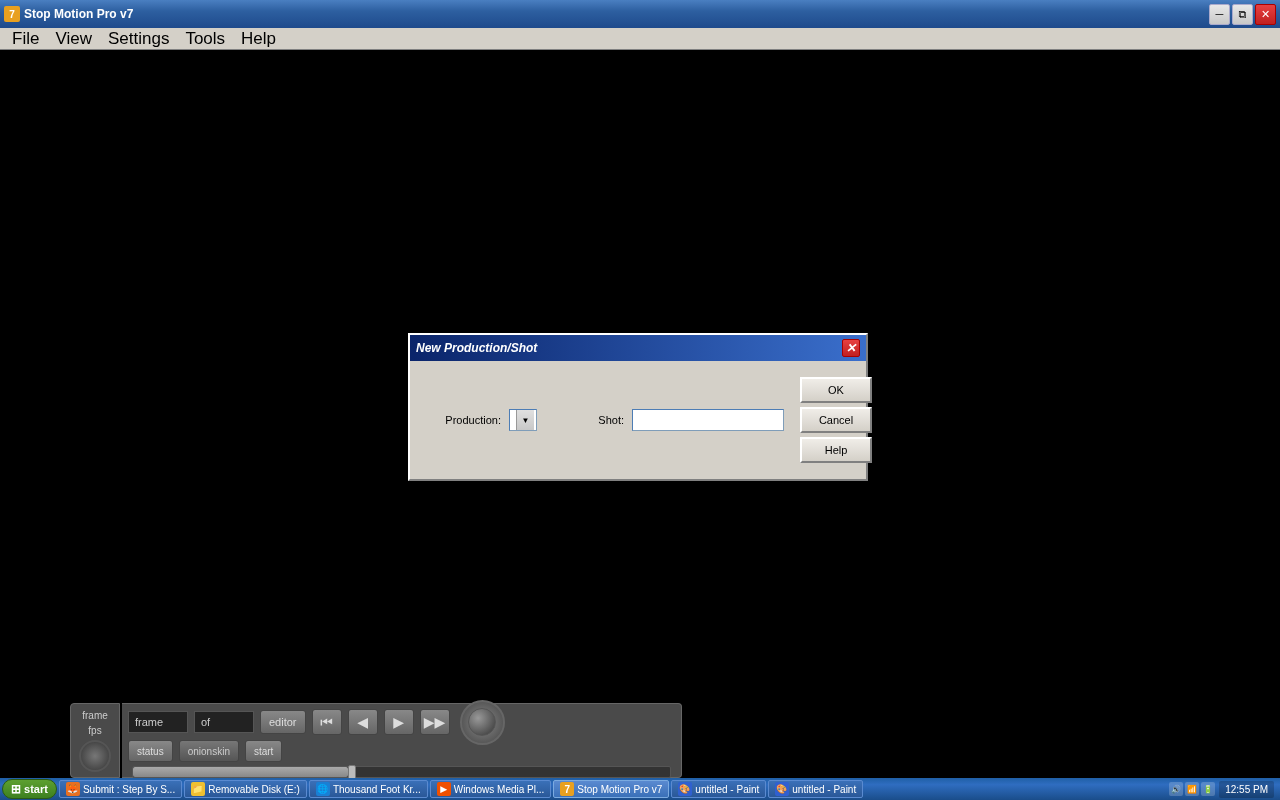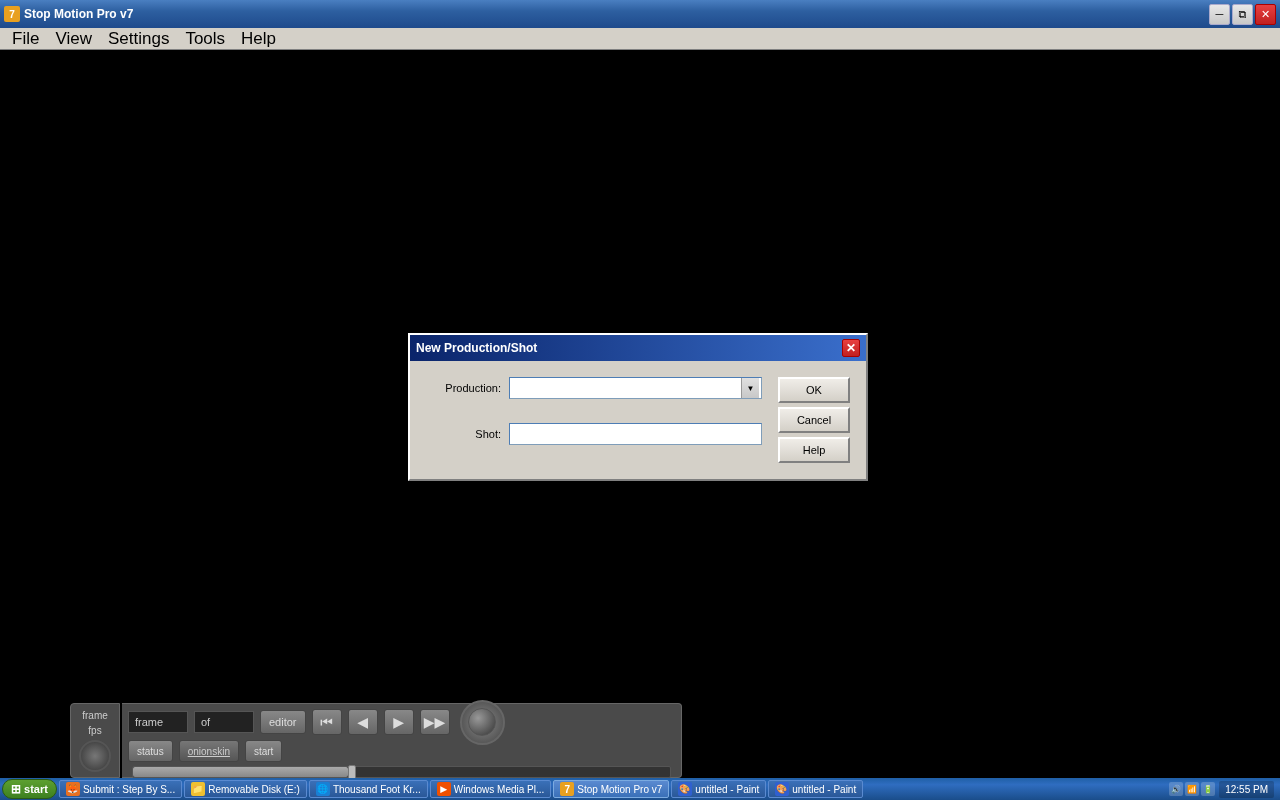--- a/index.html
+++ b/index.html
@@ -130,21 +130,21 @@
     }
     .onionskin-btn {
       padding: 2px 8px;
       height: 22px;
       background: linear-gradient(to bottom, #777, #555);
       border: 1px solid #444;
       border-radius: 3px;
       cursor: pointer;
       color: #ccc;
       font-size: 10px;
-      display: flex; align-items: center; text-decoration: underline;
+      display: flex; align-items: center;
     }
     .frame-counter {
       background: #222;
       border: 1px solid #555;
       color: #ccc;
       font-size: 11px;
       padding: 2px 6px;
       min-width: 60px;
       height: 22px;
       display: flex; align-items: center;
@@ -200,20 +200,21 @@
       border-bottom-color: #808080;
       box-shadow: 2px 2px 8px rgba(0,0,0,0.5);
     }
     .dialog-title-bar {
       height: 26px;
       background: linear-gradient(to right, #0a246a, #3a6fcc);
       display: flex;
       align-items: center;
       padding: 0 6px;
       gap: 4px;
+      font-style: italic;
     }
     .dialog-title-text {
       color: #fff;
       font-size: 12px;
       font-weight: bold;
       flex: 1;
     }
     .dialog-close-btn {
       width: 18px; height: 18px;
       background: linear-gradient(to bottom, #e84040, #c02020);
@@ -226,22 +227,22 @@
       cursor: pointer;
     }
     .dialog-body {
       padding: 16px;
       display: flex;
       gap: 8px;
     }
     .dialog-form {
       flex: 1;
       display: flex;
-      flex-direction: column;
-      gap: 24px;
+      flex-direction: row;
+      gap: 12px;
     }
     .dialog-row {
       display: flex;
       align-items: center;
       gap: 8px;
     }
     .dialog-label {
       width: 75px;
       text-align: right;
       font-size: 11px;

